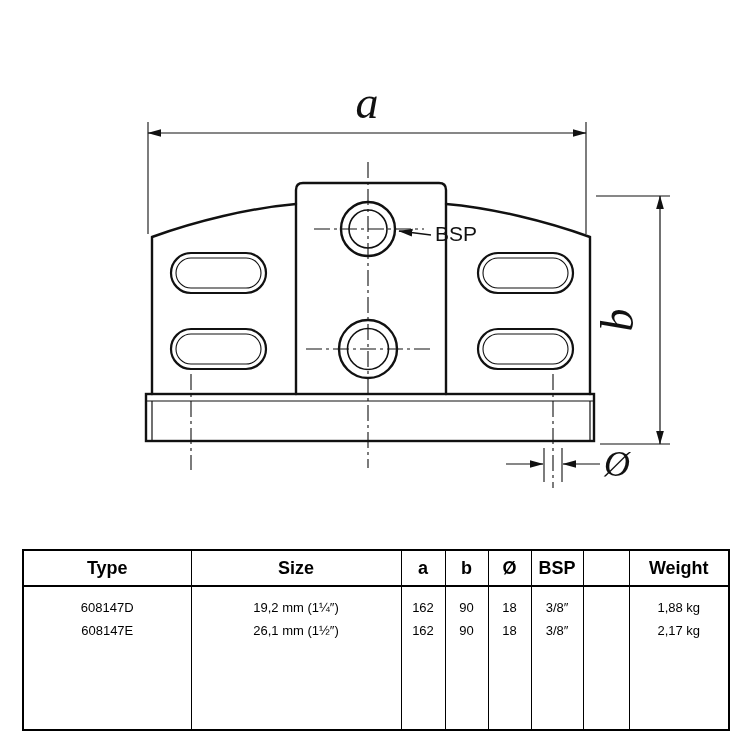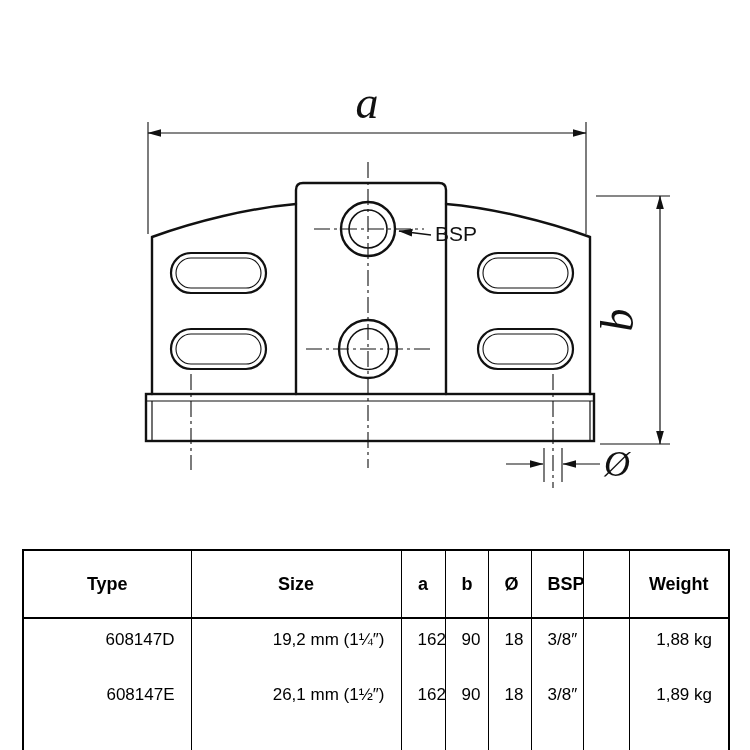--- a/index.html
+++ b/index.html
@@ -7,25 +7,25 @@
         font-family:"Liberation Sans",sans-serif;color:#000;}
   .drawing{position:absolute;left:0;top:0;}
   svg text{fill:#111;}
   .dim-letter{font-family:"Liberation Serif",serif;font-style:italic;font-size:46px;}
   .dia-letter{font-family:"Liberation Serif",serif;font-style:italic;font-size:36px;}
   .callout-text{font-family:"Liberation Sans",sans-serif;font-size:21px;}
 
   .spec-table{position:absolute;left:22px;top:549px;width:706px;height:182px;
               border-collapse:collapse;table-layout:fixed;background:#fff;
               border:2px solid #000;}
-  .spec-table th,.spec-table td{border-left:1.5px solid #000;padding:16px;text-align:center;
+  .spec-table th,.spec-table td{border-left:1.5px solid #000;padding:0;text-align:center;
               font-family:"Liberation Sans",sans-serif;overflow:hidden;white-space:nowrap;}
   .spec-table th:first-child,.spec-table td:first-child{border-left:none;}
   .spec-table thead th{border-bottom:2px solid #000;font-weight:bold;font-size:18px;height:34px;}
-  .spec-table tbody td{font-size:17px;height:23px;vertical-align:middle;text-align:right;}
+  .spec-table tbody td{font-size:13px;height:23px;vertical-align:middle;}
   .spec-table tbody tr.first td{padding-top:9px;}
   .spec-table tbody tr.filler td{height:auto;}
 </style>
 </head>
 <body>
 
 <div class="page">
 
   <svg class="drawing" width="750" height="545" viewBox="0 0 750 545">
     <defs>
@@ -145,21 +145,21 @@
         <td>1,88 kg</td>
       </tr>
       <tr>
         <td>608147E</td>
         <td>26,1 mm (1½″)</td>
         <td>162</td>
         <td>90</td>
         <td>18</td>
         <td>3/8″</td>
         <td></td>
-        <td>1,89 kg</td>
+        <td>2,17 kg</td>
       </tr>
       <tr class="filler">
         <td></td>
           <td></td>
         <td></td>
           <td></td>
         <td></td>
           <td></td>
         <td></td>
           <td></td>

